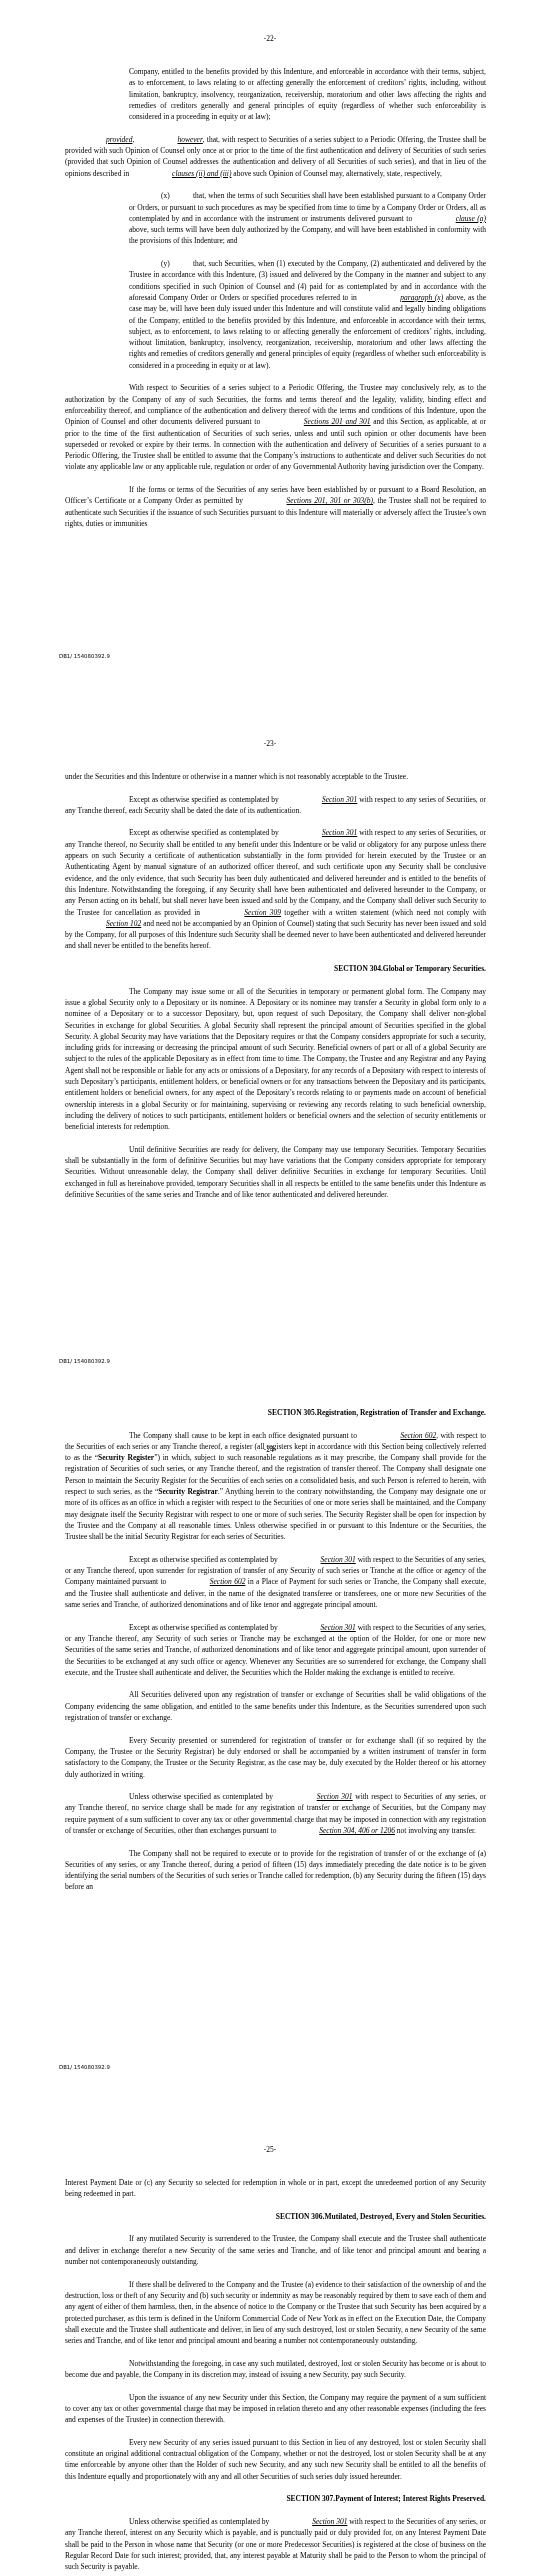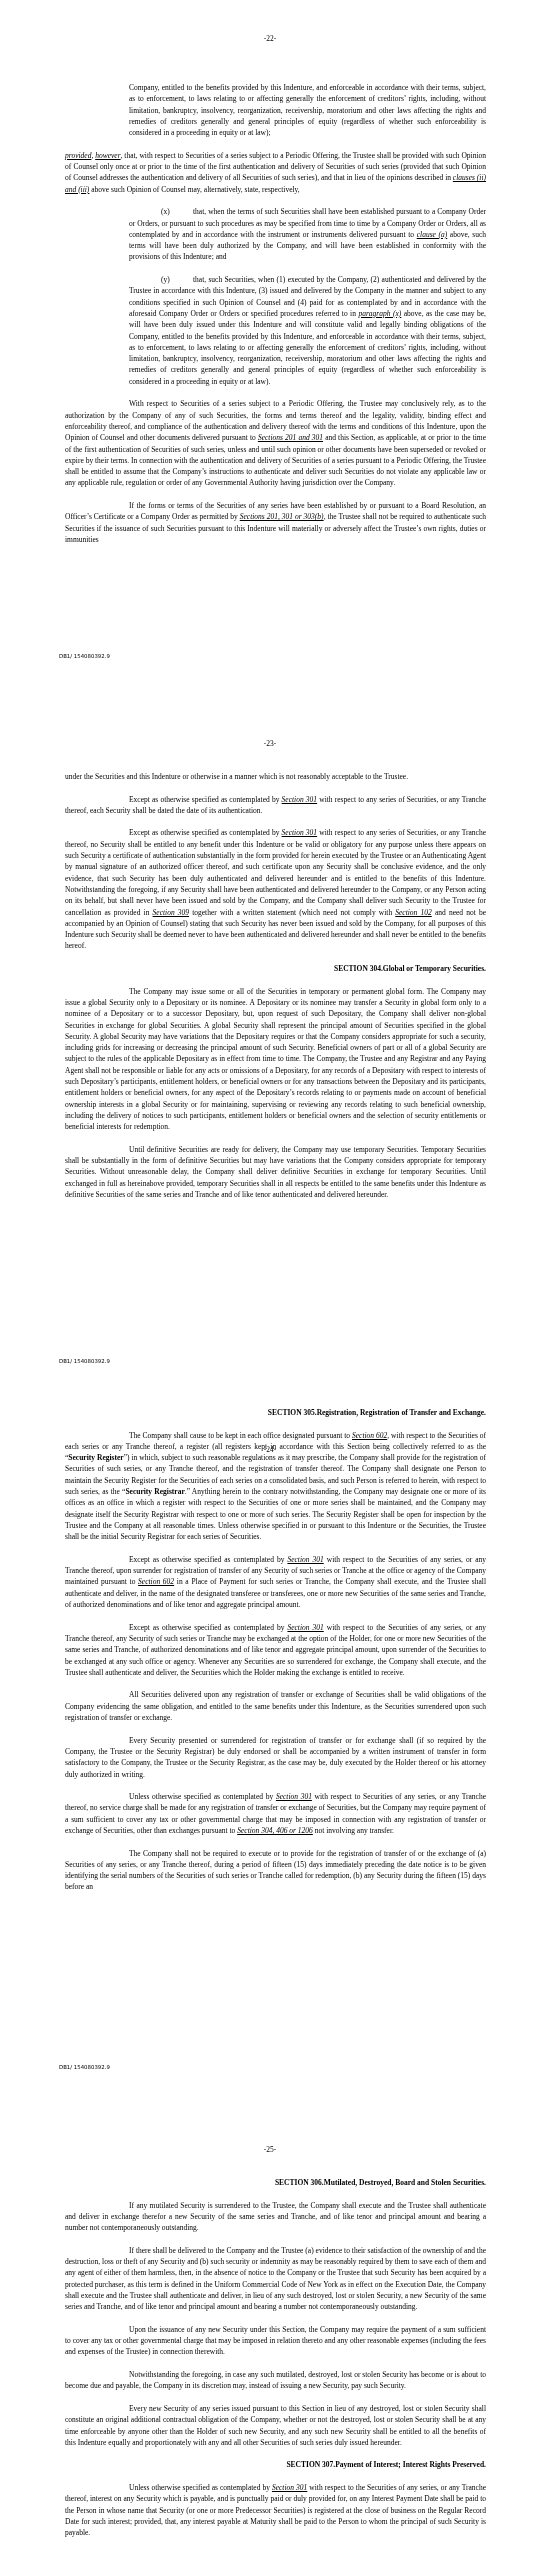--- a/index.html
+++ b/index.html
@@ -31,31 +31,31 @@
     width: 421px;
     font-size: 7.5px;
     line-height: 11.3px;
     text-align: justify;
   }
   .block p { margin: 0 0 11.3px 0; }
   .block p:last-child { margin-bottom: 0; }
   .ind { text-indent: 64px; }
   .quote { margin-left: 64px !important; }
   .quote.sub { text-indent: 32px; }
-  .ref { font-style: italic; text-decoration: underline; }
+  .ref { font-style: italic; text-decoration: underline; margin-left: 41px; }
   .def { font-weight: bold; }
   .heading { font-weight: bold; text-align: right; }
   .heading .sec-no { display: inline-block; width: 80px; }
 </style>
 </head>
 <body>
 
 <div class="page-num" style="top:33px;">-22-</div>
 
-<div class="block" style="top:82px;">
+<div class="block" style="top:66px;">
   <p class="quote">Company, entitled to the benefits provided by this Indenture, and enforceable in accordance with their terms, subject, as to enforcement, to laws relating to or affecting generally the enforcement of creditors’ rights, including, without limitation, bankruptcy, insolvency, reorganization, receivership, moratorium and other laws affecting the rights and remedies of creditors generally and general principles of equity (regardless of whether such enforceability is considered in a proceeding in equity or at law);</p>
   <p><span class="ref">provided</span><span>, </span><span class="ref">however</span><span>, that, with respect to Securities of a series subject to a Periodic Offering, the Trustee shall be provided with such Opinion of Counsel only once at or prior to the time of the first authentication and delivery of Securities of such series (provided that such Opinion of Counsel addresses the authentication and delivery of all Securities of such series), and that in lieu of the opinions described in </span><span class="ref">clauses (ii) and (iii)</span><span> above such Opinion of Counsel may, alternatively, state, respectively,</span></p>
   <p class="quote sub"><span style="display:inline-block;width:32px;text-indent:0;">(x)</span><span>that, when the terms of such Securities shall have been established pursuant to a Company Order or Orders, or pursuant to such procedures as may be specified from time to time by a Company Order or Orders, all as contemplated by and in accordance with the instrument or instruments delivered pursuant to </span><span class="ref">clause (a)</span><span> above, such terms will have been duly authorized by the Company, and will have been established in conformity with the provisions of this Indenture; and</span></p>
   <p class="quote sub"><span style="display:inline-block;width:32px;text-indent:0;">(y)</span><span>that, such Securities, when (1) executed by the Company, (2) authenticated and delivered by the Trustee in accordance with this Indenture, (3) issued and delivered by the Company in the manner and subject to any conditions specified in such Opinion of Counsel and (4) paid for as contemplated by and in accordance with the aforesaid Company Order or Orders or specified procedures referred to in </span><span class="ref">paragraph (x)</span><span> above, as the case may be, will have been duly issued under this Indenture and will constitute valid and legally binding obligations of the Company, entitled to the benefits provided by this Indenture, and enforceable in accordance with their terms, subject, as to enforcement, to laws relating to or affecting generally the enforcement of creditors’ rights, including, without limitation, bankruptcy, insolvency, reorganization, receivership, moratorium and other laws affecting the rights and remedies of creditors generally and general principles of equity (regardless of whether such enforceability is considered in a proceeding in equity or at law).</span></p>
   <p class="ind"><span>With respect to Securities of a series subject to a Periodic Offering, the Trustee may conclusively rely, as to the authorization by the Company of any of such Securities, the forms and terms thereof and the legality, validity, binding effect and enforceability thereof, and compliance of the authentication and delivery thereof with the terms and conditions of this Indenture, upon the Opinion of Counsel and other documents delivered pursuant to </span><span class="ref">Sections 201 and 301</span><span> and this Section, as applicable, at or prior to the time of the first authentication of Securities of such series, unless and until such opinion or other documents have been superseded or revoked or expire by their terms.  In connection with the authentication and delivery of Securities of a series pursuant to a Periodic Offering, the Trustee shall be entitled to assume that the Company’s instructions to authenticate and deliver such Securities do not violate any applicable law or any applicable rule, regulation or order of any Governmental Authority having jurisdiction over the Company.</span></p>
   <p class="ind"><span>If the forms or terms of the Securities of any series have been established by or pursuant to a Board Resolution, an Officer’s Certificate or a Company Order as permitted by </span><span class="ref">Sections 201, 301 or 303(b)</span><span>, the Trustee shall not be required to authenticate such Securities if the issuance of such Securities pursuant to this Indenture will materially or adversely affect the Trustee’s own rights, duties or immunities</span></p>
 </div>
 
 <div class="footer-id" style="top:653px;">DB1/ 154080392.9</div>
 
@@ -83,23 +83,24 @@
   <p class="ind">Every Security presented or surrendered for registration of transfer or for exchange shall (if so required by the Company, the Trustee or the Security Registrar) be duly endorsed or shall be accompanied by a written instrument of transfer in form satisfactory to the Company, the Trustee or the Security Registrar, as the case may be, duly executed by the Holder thereof or his attorney duly authorized in writing.</p>
   <p class="ind"><span>Unless otherwise specified as contemplated by </span><span class="ref">Section 301</span><span> with respect to Securities of any series, or any Tranche thereof, no service charge shall be made for any registration of transfer or exchange of Securities, but the Company may require payment of a sum sufficient to cover any tax or other governmental charge that may be imposed in connection with any registration of transfer or exchange of Securities, other than exchanges pursuant to </span><span class="ref">Section 304, 406 or 1206</span><span> not involving any transfer.</span></p>
   <p class="ind">The Company shall not be required to execute or to provide for the registration of transfer of or the exchange of (a) Securities of any series, or any Tranche thereof, during a period of fifteen (15) days immediately preceding the date notice is to be given identifying the serial numbers of the Securities of such series or Tranche called for redemption, (b) any Security during the fifteen (15) days before an</p>
 </div>
 
 <div class="footer-id" style="top:2064px;">DB1/ 154080392.9</div>
 
 <div class="page-num" style="top:2144px;">-25-</div>
 
 <div class="block" style="top:2177px;">
-  <p class="heading"><span class="sec-no">SECTION 306.</span><span>Mutilated, Destroyed, Board and Stolen Securities.</span></p>
+  <p>Interest Payment Date or (c) any Security so selected for redemption in whole or in part, except the unredeemed portion of any Security being redeemed in part.</p>
+  <p class="heading"><span class="sec-no">SECTION 306.</span><span>Mutilated, Destroyed, Every and Stolen Securities.</span></p>
   <p class="ind">If any mutilated Security is surrendered to the Trustee, the Company shall execute and the Trustee shall authenticate and deliver in exchange therefor a new Security of the same series and Tranche, and of like tenor and principal amount and bearing a number not contemporaneously outstanding.</p>
   <p class="ind">If there shall be delivered to the Company and the Trustee (a) evidence to their satisfaction of the ownership of and the destruction, loss or theft of any Security and (b) such security or indemnity as may be reasonably required by them to save each of them and any agent of either of them harmless, then, in the absence of notice to the Company or the Trustee that such Security has been acquired by a protected purchaser, as this term is defined in the Uniform Commercial Code of New York as in effect on the Execution Date, the Company shall execute and the Trustee shall authenticate and deliver, in lieu of any such destroyed, lost or stolen Security, a new Security of the same series and Tranche, and of like tenor and principal amount and bearing a number not contemporaneously outstanding.</p>
+  <p class="ind">Notwithstanding the foregoing, in case any such mutilated, destroyed, lost or stolen Security has become or is about to become due and payable, the Company in its discretion may, instead of issuing a new Security, pay such Security.</p>
   <p class="ind">Upon the issuance of any new Security under this Section, the Company may require the payment of a sum sufficient to cover any tax or other governmental charge that may be imposed in relation thereto and any other reasonable expenses (including the fees and expenses of the Trustee) in connection therewith.</p>
-  <p class="ind">Notwithstanding the foregoing, in case any such mutilated, destroyed, lost or stolen Security has become or is about to become due and payable, the Company in its discretion may, instead of issuing a new Security, pay such Security.</p>
   <p class="ind">Every new Security of any series issued pursuant to this Section in lieu of any destroyed, lost or stolen Security shall constitute an original additional contractual obligation of the Company, whether or not the destroyed, lost or stolen Security shall be at any time enforceable by anyone other than the Holder of such new Security, and any such new Security shall be entitled to all the benefits of this Indenture equally and proportionately with any and all other Securities of such series duly issued hereunder.</p>
   <p class="heading"><span class="sec-no">SECTION 307.</span><span>Payment of Interest; Interest Rights Preserved.</span></p>
   <p class="ind"><span>Unless otherwise specified as contemplated by </span><span class="ref">Section 301</span><span> with respect to the Securities of any series, or any Tranche thereof, interest on any Security which is payable, and is punctually paid or duly provided for, on any Interest Payment Date shall be paid to the Person in whose name that Security (or one or more Predecessor Securities) is registered at the close of business on the Regular Record Date for such interest; provided, that, any interest payable at Maturity shall be paid to the Person to whom the principal of such Security is payable.</span></p>
 
 </div>
 
 
 </body></html>

